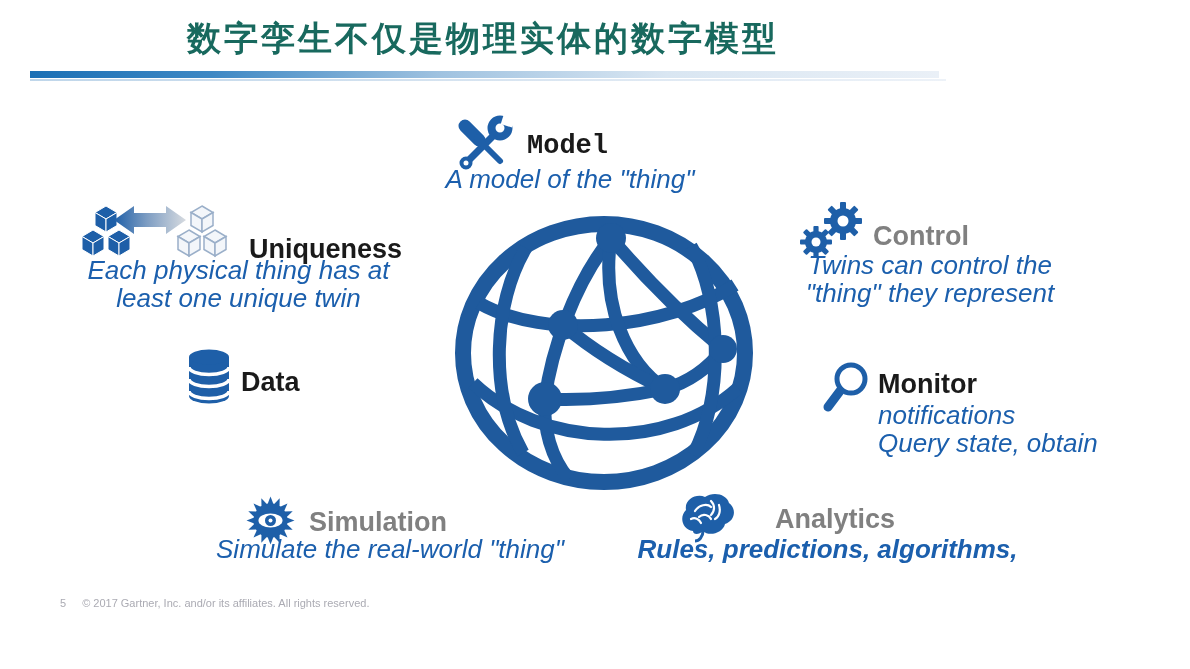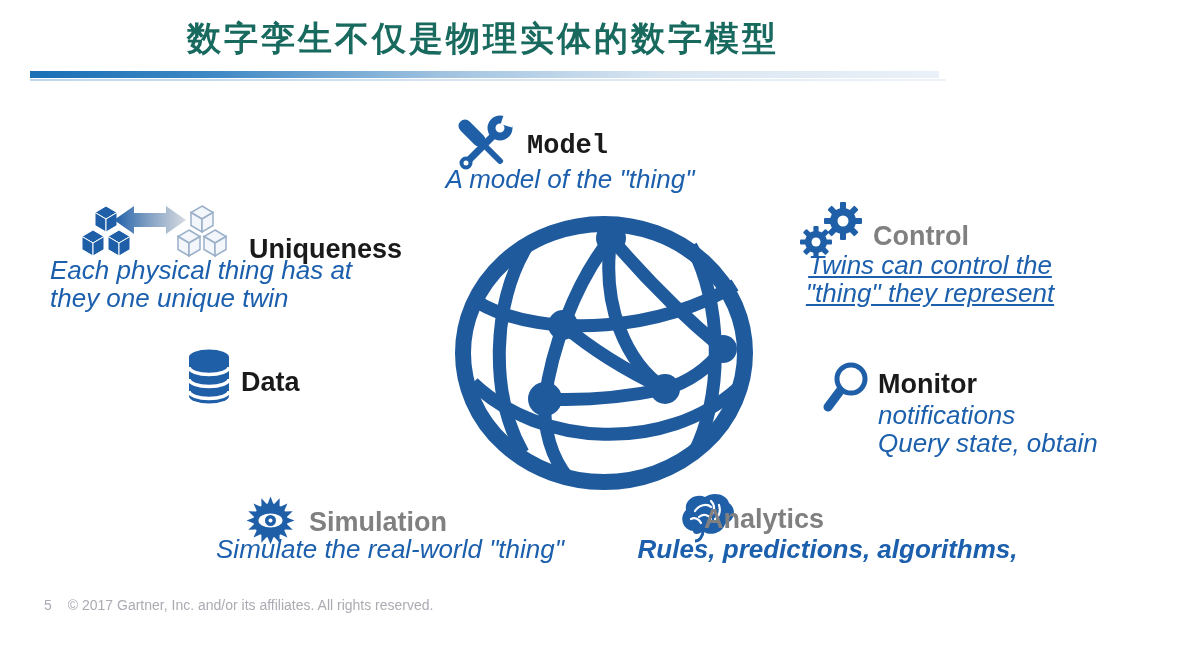--- a/index.html
+++ b/index.html
@@ -8,23 +8,23 @@
   .abs{position:absolute;}
   .title{position:absolute;top:16px;left:0;width:100%;text-align:center;margin:0;
          font-size:34px;font-weight:bold;color:#18695E;letter-spacing:3px;}
   .rule{position:absolute;top:71px;left:30px;right:27px;height:7px;
         background:linear-gradient(90deg,#1A6FB5 0%,#3E88C4 20%,#9FC2E0 45%,#D9E6F2 70%,#EAF0F7 100%);}
   .rule2{position:absolute;top:79px;left:30px;right:20px;height:2px;
         background:linear-gradient(90deg,#BFD6EA 0%,#DCE7F2 60%,#EDF2F8 100%);}
   .label{position:absolute;font-size:27px;font-weight:bold;color:#1A1A1A;white-space:nowrap;}
   .label.gray{color:#808080;}
   .desc{position:absolute;font-size:26px;font-style:italic;color:#1B5FAD;line-height:28px;white-space:nowrap;}
-  .desc.r{text-align:left;font-style:italic;}
+  .desc.r{text-align:center;font-style:italic;}
   .desc.c{text-align:center;}
-  .footer{position:absolute;top:597px;left:44px;font-size:14px;color:#ABABB3;}
+  .footer{position:absolute;top:597px;left:60px;font-size:11px;color:#ABABB3;}
   .footer .pg{margin-right:16px;}
   .gartner{position:absolute;top:572px;left:1002px;font-size:43px;font-weight:bold;
            color:#1B4F99;letter-spacing:-1px;white-space:nowrap;}
   .gartner .reg{font-size:10px;font-weight:bold;vertical-align:baseline;position:relative;top:2px;left:-2px;}
   svg{display:block;}
 </style>
 </head>
 <body>
 
 <div class="slide">
@@ -92,21 +92,21 @@
           <polygon points="0,-13 11,-6.5 0,0 -11,-6.5"></polygon>
             <polygon points="-11,-6.5 0,0 0,13 -11,6.5"></polygon>
             <polygon points="0,0 11,-6.5 11,6.5 0,13"></polygon>
         </g>
       </g>
     </svg>
   </div>
   <div class="label" style="left:249px;top:226px;margin-top:8px;">Uniqueness</div>
   <div class="desc r" style="left:50px;top:256px;width:377px;">
     <div>Each physical thing has at</div>
-    <div>they one unique twin</div>
+    <div>least one unique twin</div>
   </div>
 
   <div class="abs" style="left:797px;top:202px;">
     <svg width="68" height="58" viewBox="0 0 68 58">
       <g transform="translate(46,19)" fill="#1E5FA8">
         <rect x="-3" y="-19" width="6" height="8" rx="1"></rect>
           <rect x="-3" y="-19" width="6" height="8" rx="1" transform="rotate(45)"></rect>
         <rect x="-3" y="-19" width="6" height="8" rx="1" transform="rotate(90)"></rect>
           <rect x="-3" y="-19" width="6" height="8" rx="1" transform="rotate(135)"></rect>
         <rect x="-3" y="-19" width="6" height="8" rx="1" transform="rotate(180)"></rect>
@@ -124,21 +124,21 @@
         <rect x="-2.6" y="-16" width="5.2" height="7" rx="1" transform="rotate(180)"></rect>
           <rect x="-2.6" y="-16" width="5.2" height="7" rx="1" transform="rotate(225)"></rect>
         <rect x="-2.6" y="-16" width="5.2" height="7" rx="1" transform="rotate(270)"></rect>
           <rect x="-2.6" y="-16" width="5.2" height="7" rx="1" transform="rotate(315)"></rect>
         <circle r="11"></circle>
           <circle r="4.5" fill="#ffffff"></circle>
       </g>
     </svg>
   </div>
   <div class="label gray" style="left:873px;top:221px;">Control</div>
-  <div class="desc c" style="left:765px;top:251px;width:330px;text-decoration:underline;">
+  <div class="desc c" style="left:765px;top:251px;width:330px;">
     <div>Twins can control the</div>
     <div>"thing" they represent</div>
   </div>
 
   <div class="abs" style="left:184px;top:348px;">
     <svg width="50" height="57" viewBox="0 0 50 57">
       <ellipse cx="25" cy="48" rx="20" ry="7.5" fill="#1E5FA8"></ellipse>
       <rect x="5" y="9" width="40" height="39" fill="#1E5FA8"></rect>
       <ellipse cx="25" cy="9" rx="20" ry="7.5" fill="#1E5FA8"></ellipse>
       <g stroke="#ffffff" stroke-width="3.5" fill="none">
@@ -227,21 +227,21 @@
       <path d="M26 40 C 26 46 22 50 18 50" stroke="#1E5FA8" stroke-width="3" fill="none"></path>
       <g stroke="#ffffff" stroke-width="2.2" fill="none" stroke-linecap="round">
         <path d="M18 20 C 22 14 30 12 34 16"></path>
         <path d="M34 10 C 38 14 38 20 34 24"></path>
         <path d="M22 26 C 26 22 32 24 34 28"></path>
         <path d="M42 14 C 44 20 42 26 38 28"></path>
         <path d="M14 28 C 18 26 22 28 24 32"></path>
       </g>
     </svg>
   </div>
-  <div class="label gray" style="left:704px;top:504px;">Analytics</div>
+  <div class="label gray" style="left:775px;top:504px;">Analytics</div>
   <div class="desc c" style="left:595px;top:535px;width:465px;font-weight:bold;">Rules, predictions, algorithms,</div>
 
   <div class="footer">
     <span class="pg">5</span><span>© 2017 Gartner, Inc. and/or its affiliates. All rights reserved.</span>
   </div>
 
 
 </div>
 
 </body></html>

